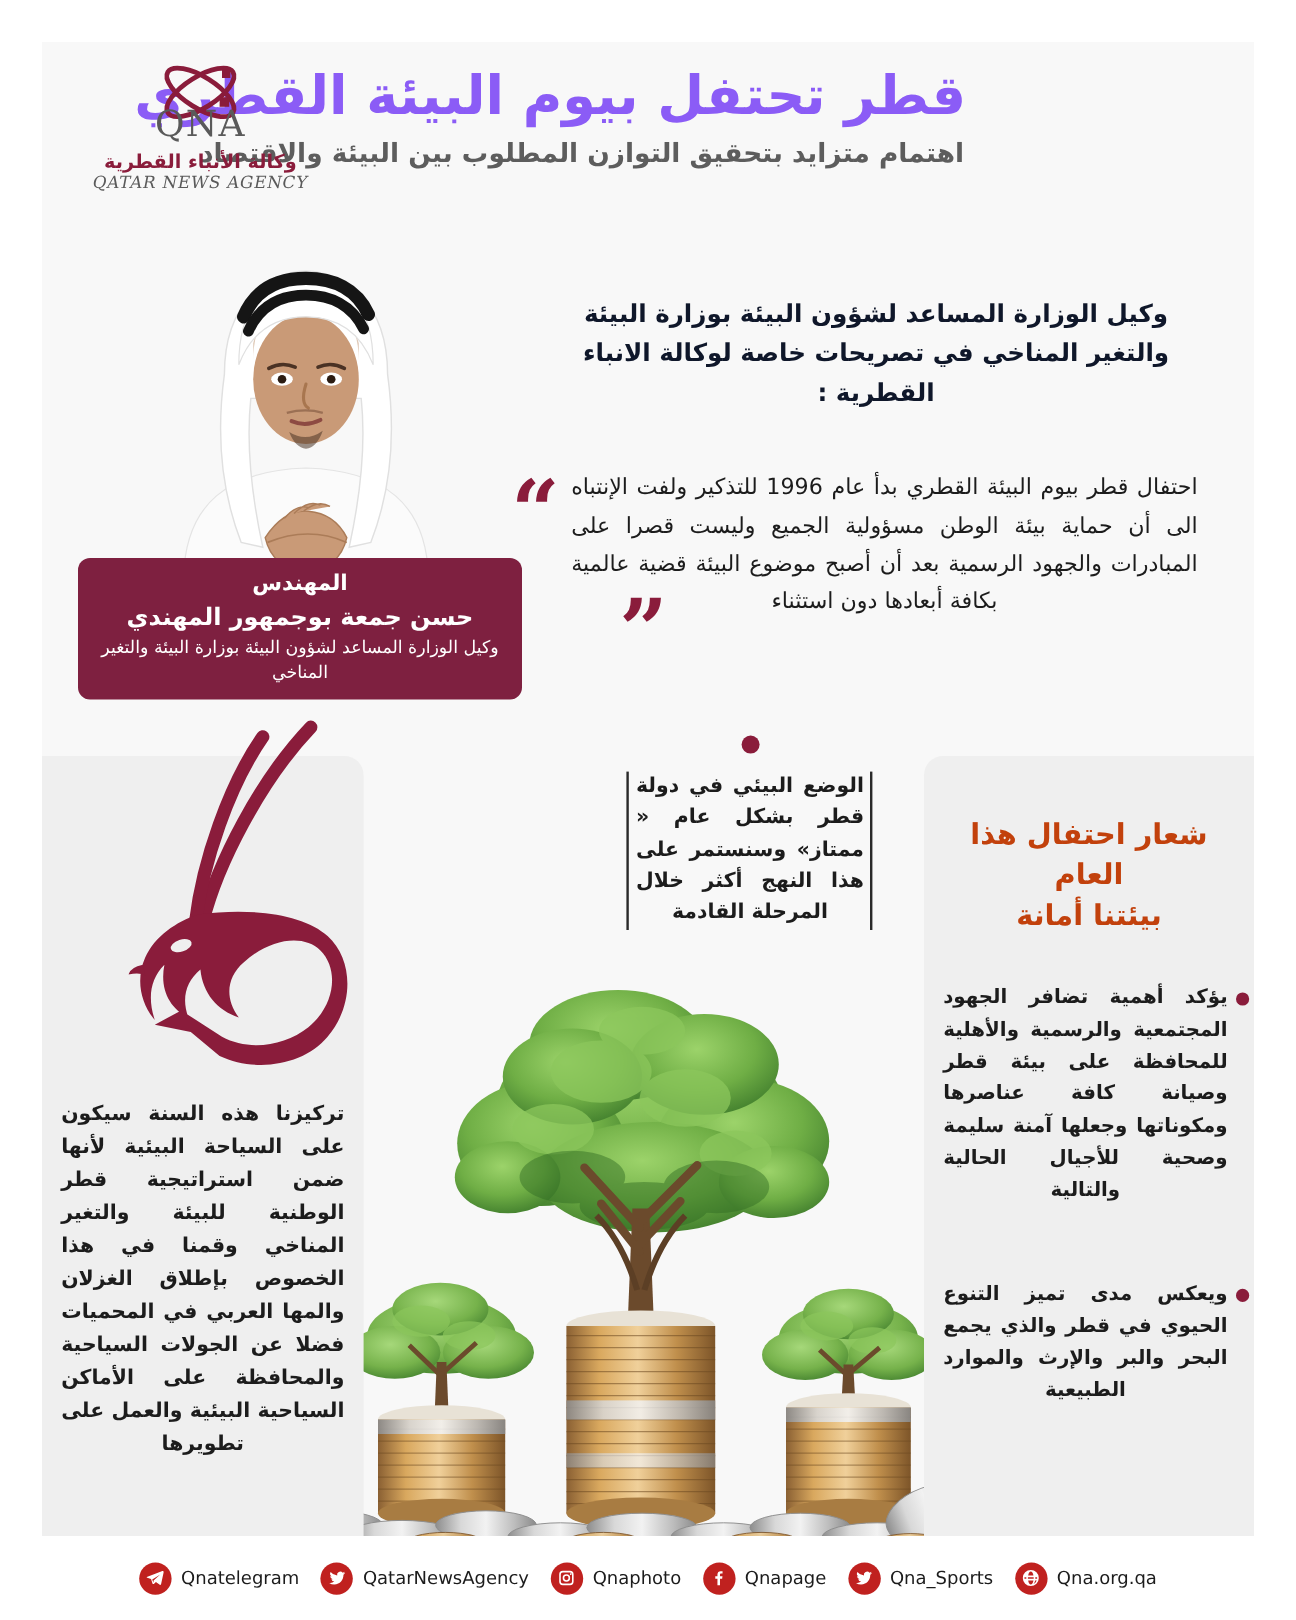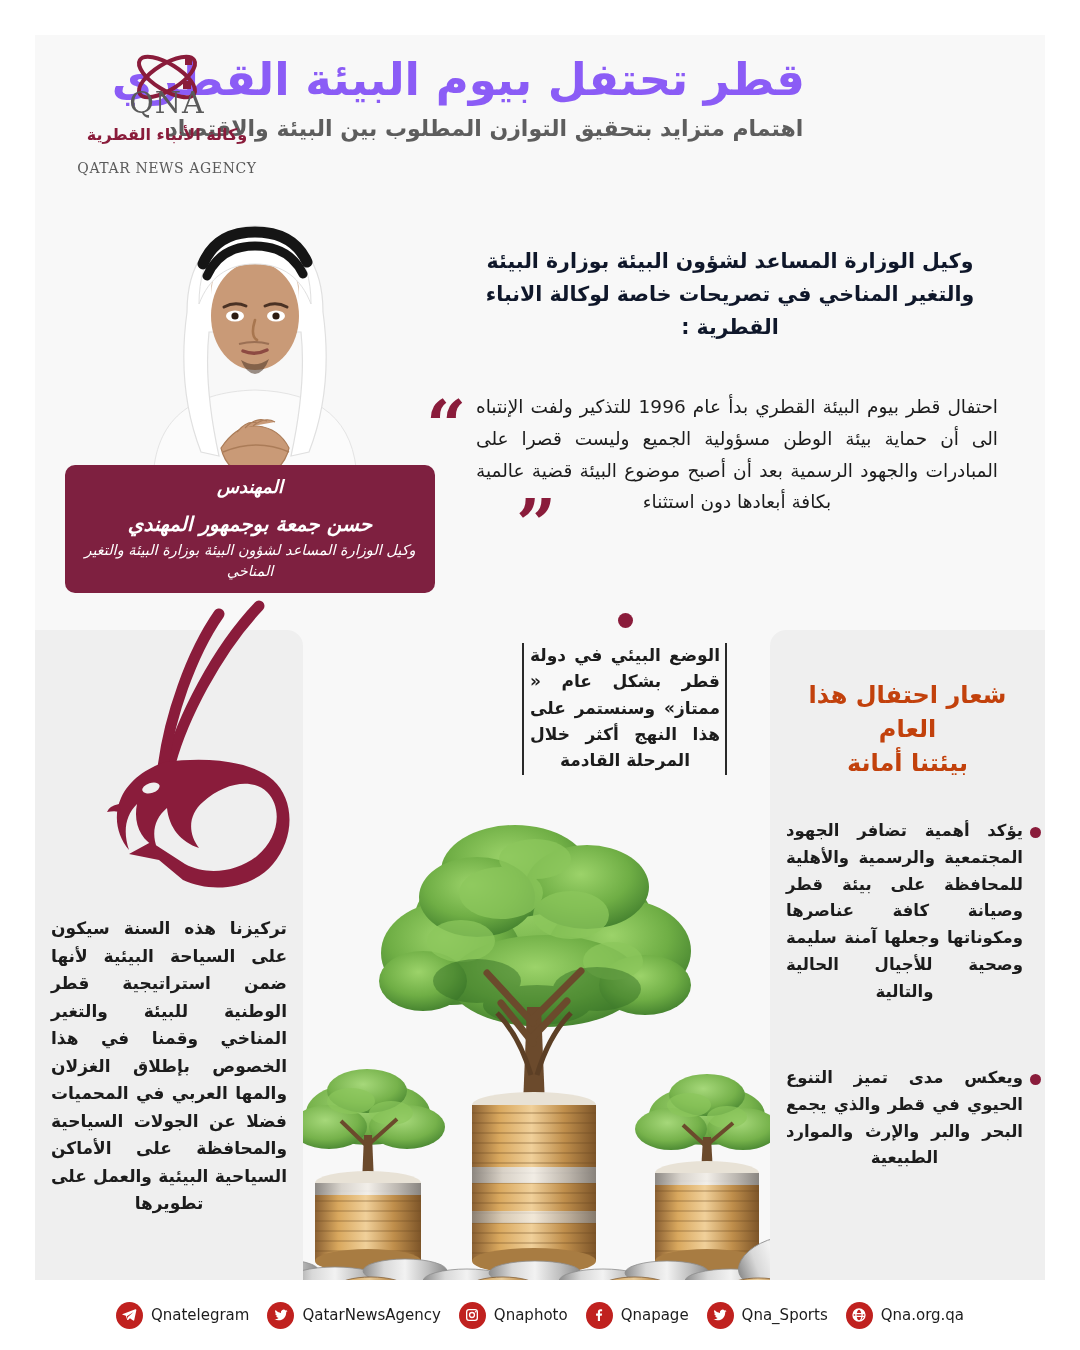--- a/index.html
+++ b/index.html
@@ -74,21 +74,22 @@
     font-size: 16px;
     font-weight: bold;
     margin-top: 7px;
     line-height: 1.1;
   }
   .qna-en {
     font-family: "DejaVu Serif", "Liberation Serif", serif;
     color: #5a5a5a;
     font-size: 14px;
     letter-spacing: 0.6px;
-    margin-top: 16px;
+    margin-top: 1px;
+    font-style: italic;
   }
 
   
   .intro {
     position: absolute;
     right: 35px;
     top: 210px;
     width: 560px;
     text-align: center;
   }
@@ -141,24 +142,23 @@
   .name-card {
     position: absolute;
     left: 30px;
     top: 430px;
     width: 370px;
     background: #7e2040;
     border-radius: 10px;
     padding: 10px 6px 12px;
     text-align: center;
     color: #ffffff;
-    font-style: italic;
   }
   .name-card .role-top   { font-size: 18px; font-weight: bold; line-height: 1.35; }
-  .name-card .person     { font-size: 20px; font-weight: bold; line-height: 1.4; margin-top: 11px;}
+  .name-card .person     { font-size: 20px; font-weight: bold; line-height: 1.4; margin-top: 1px;}
   .name-card .role-small { font-size: 14.5px; line-height: 1.4; margin-top: 2px; }
 
   
   .mid-col {
     position: absolute;
     top: 578px;
     width: 190px;
     text-align: center;
   }
   .mid-col.col-a { right: 325px; }   

